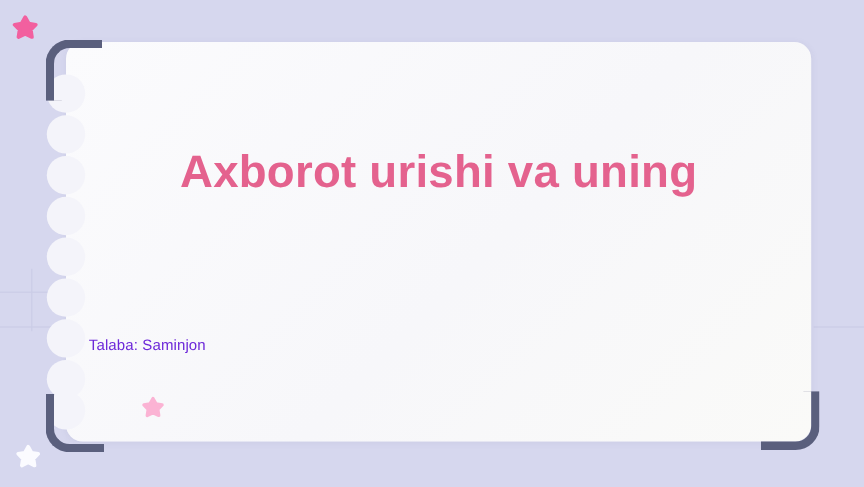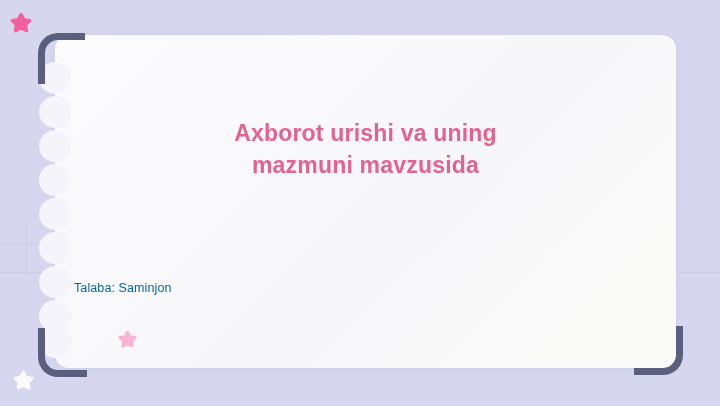--- a/index.html
+++ b/index.html
@@ -83,31 +83,31 @@
   }
 
   
   #title {
     position: absolute;
     left: 55px;
     top: 118px;
     width: 621px;
     text-align: center;
     color: #e4628e;
-    font-size: 23px;
+    font-size: 38px;
     font-weight: bold;
     line-height: 1.38;
     letter-spacing: 0.2px;
   }
 
   
   .credit {
     position: absolute;
     left: 74px;
-    color: #0369a1;
+    color: #6d28d9;
     font-size: 12.5px;
     font-weight: normal;
     letter-spacing: 0.1px;
     white-space: nowrap;
   }
   #credit-student { top: 281px; }
   #credit-teacher { top: 305px; }
 
   
   .star { position: absolute; }
@@ -133,21 +133,20 @@
   <div class="scallop" style="top:266px;"></div>
   <div class="scallop" style="top:300px;"></div>
   <div class="scallop" style="top:326px;"></div>
 
   <div class="bracket" id="bracket-tl"></div>
   <div class="bracket" id="bracket-bl"></div>
   <div class="bracket" id="bracket-br"></div>
 
   <div id="title">
     <div>Axborot urishi va uning</div>
-    <div>mazmuni mavzusida</div>
   </div>
 
   <div class="credit" id="credit-student">Talaba: Saminjon</div>
 
   <svg class="star" style="left:10px; top:12px;" width="22" height="22" viewBox="0 0 24 24">
     <path d="M12 2.6 L15.2 8.3 L21.6 9.4 L17.1 14.0 L18.1 20.5 L12 17.6 L5.9 20.5 L6.9 14.0 L2.4 9.4 L8.8 8.3 Z" fill="#f2609f" stroke="#f2609f" stroke-width="3.4" stroke-linejoin="round"></path>
   </svg>
 
   <svg class="star" style="left:118px; top:330px;" width="19" height="19" viewBox="0 0 24 24">
     <path d="M12 2.6 L15.2 8.3 L21.6 9.4 L17.1 14.0 L18.1 20.5 L12 17.6 L5.9 20.5 L6.9 14.0 L2.4 9.4 L8.8 8.3 Z" fill="#fbb3d4" stroke="#fbb3d4" stroke-width="3.4" stroke-linejoin="round"></path>

